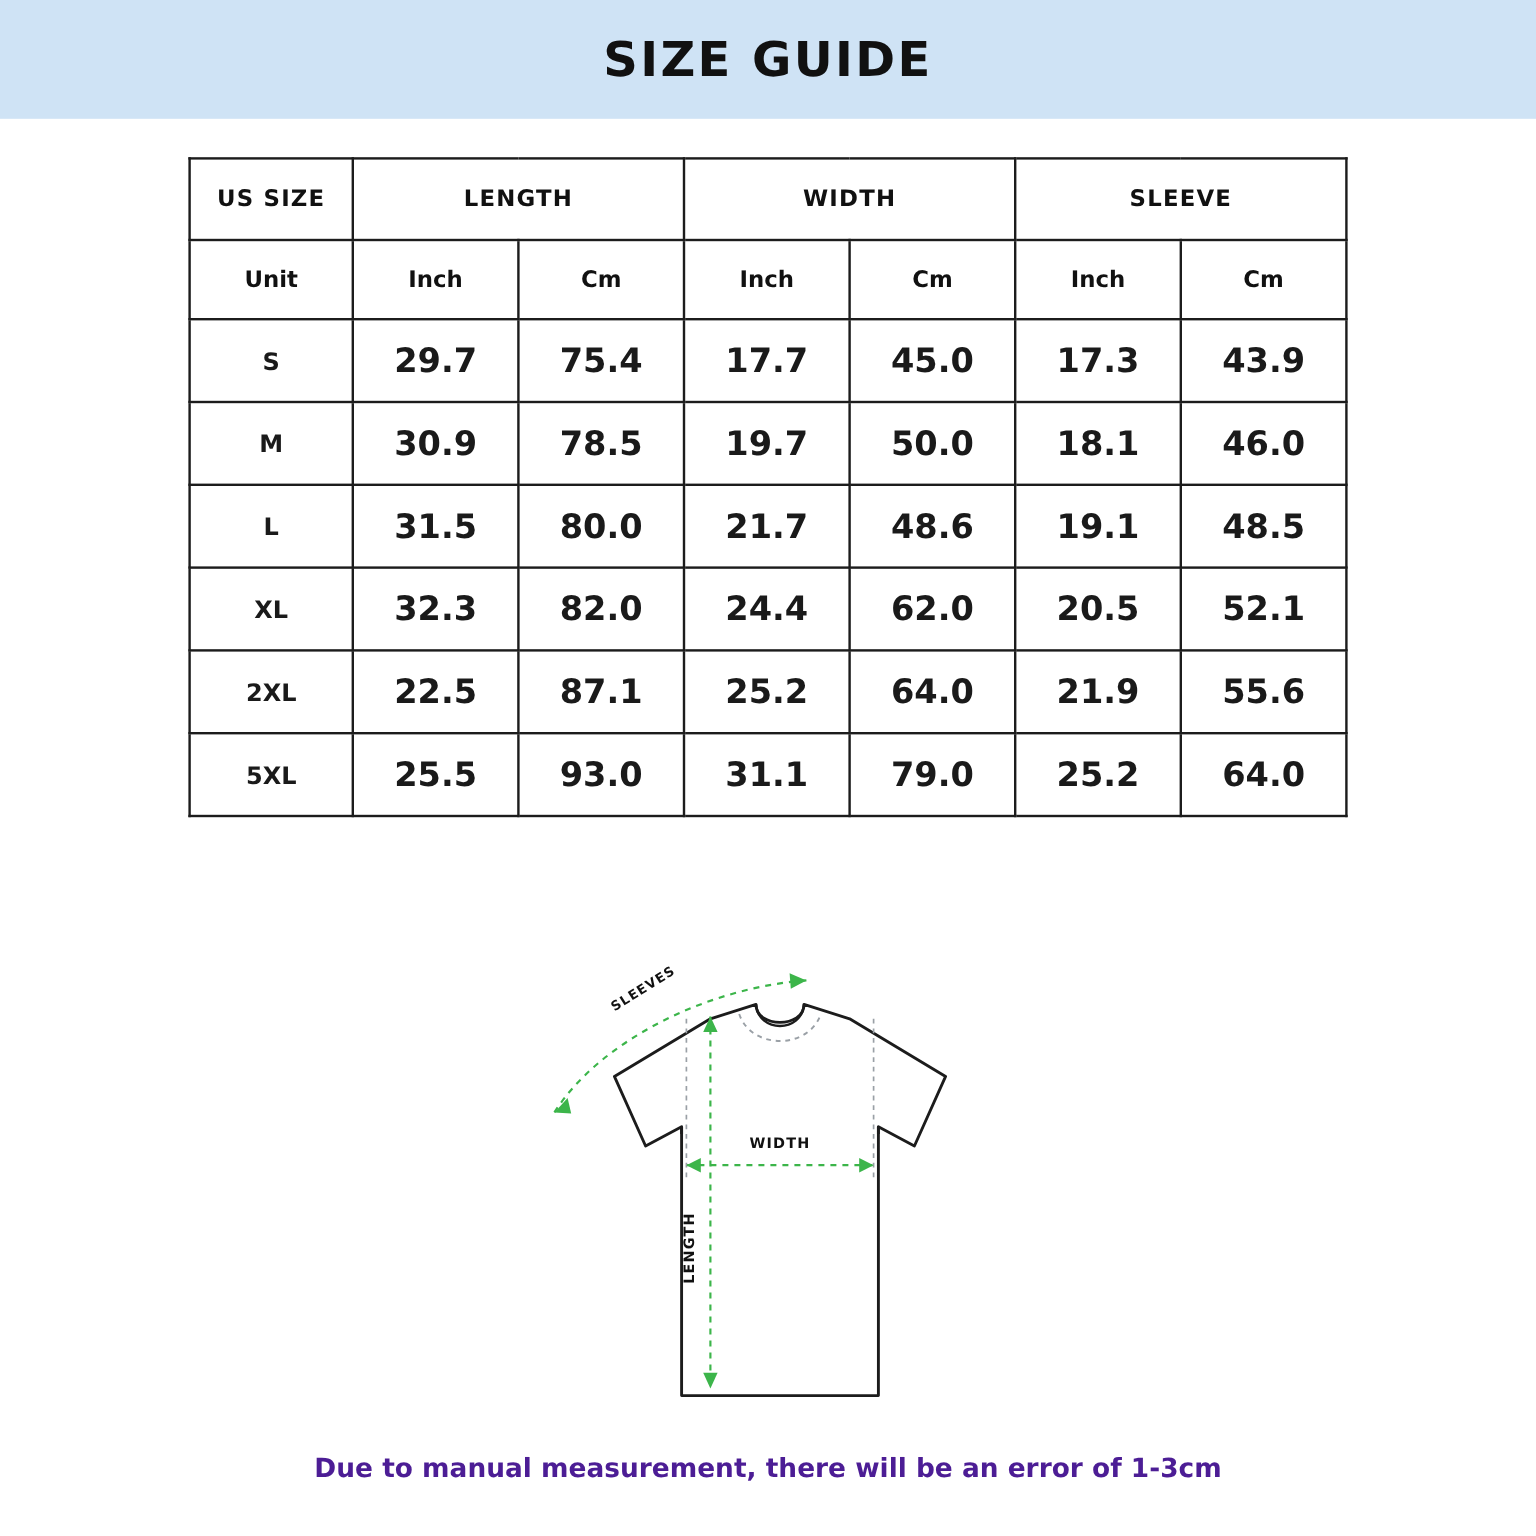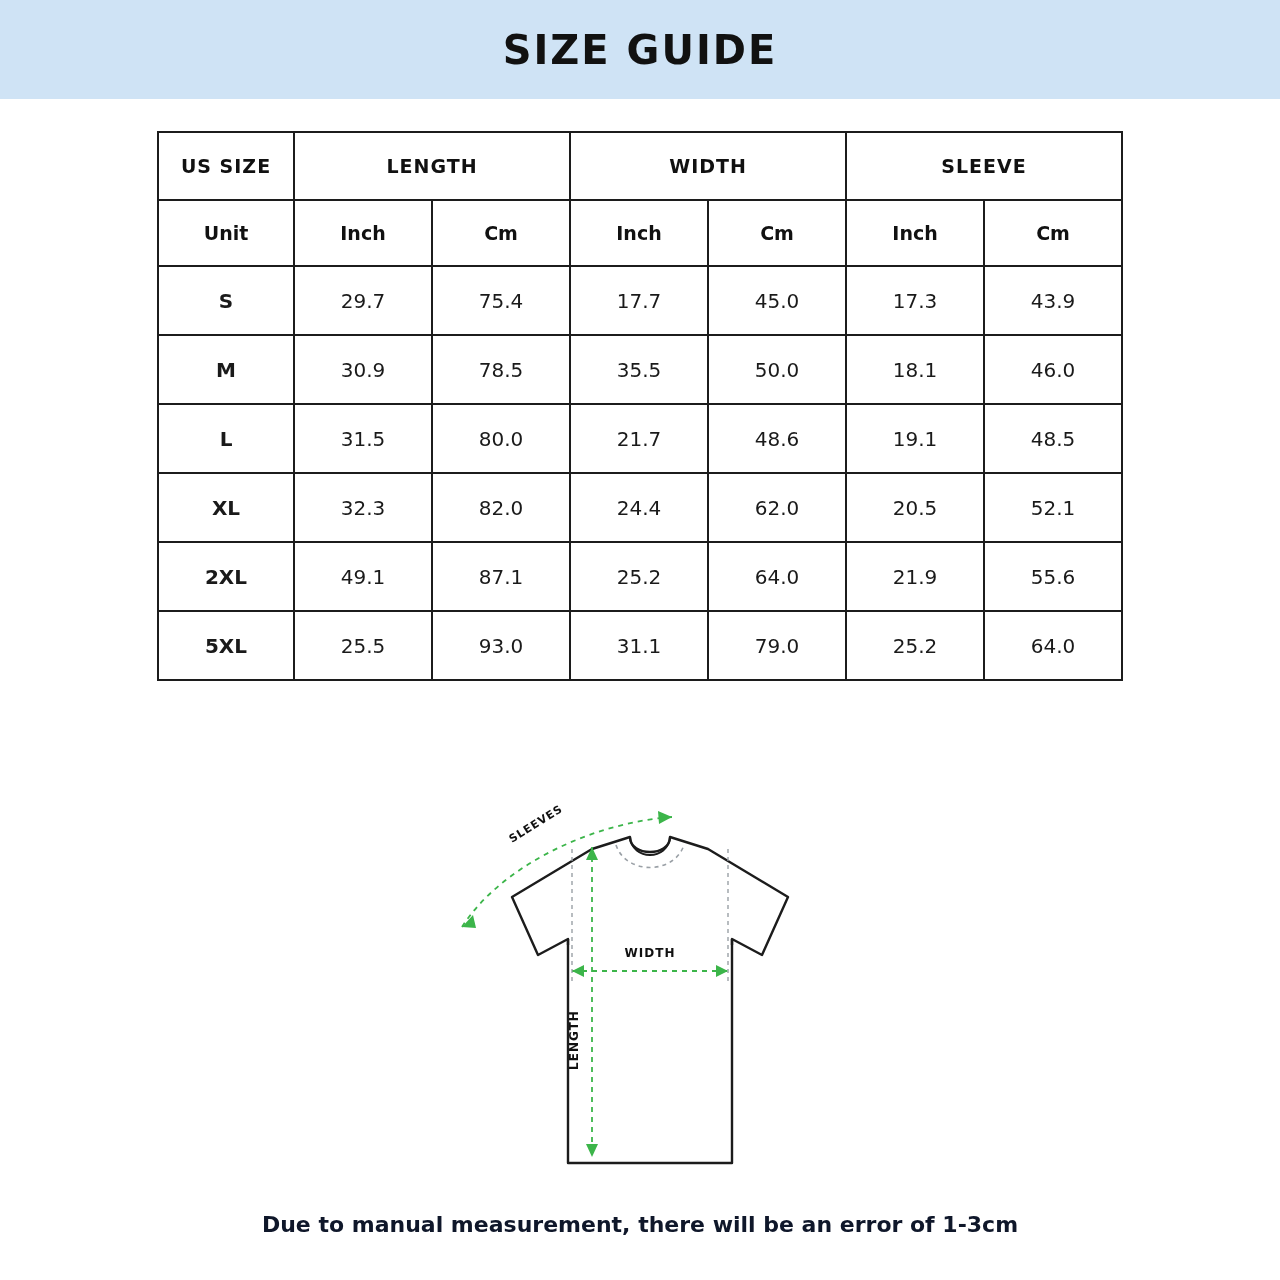--- a/index.html
+++ b/index.html
@@ -68,23 +68,23 @@
     color: #111111;
   }
   table.size-table tbody tr.unit-row td {
     height: 62px;
     font-size: 19px;
     font-weight: bold;
     color: #111111;
   }
   table.size-table tbody tr.data-row td {
     height: 65px;
-    font-size: 20px;
+    font-size: 28px;
     color: #1a1a1a;
-    font-weight: normal;
+    font-weight: bold;
   }
   table.size-table tbody tr.data-row td.size-cell {
     font-weight: bold;
     font-size: 20px;
   }
   col.c-size { width: 136px; }
   col.c-num  { width: 138px; }
 
   
   .diagram {
@@ -96,21 +96,21 @@
   }
   .diagram svg { display: block; }
 
   
   .footer-note {
     position: absolute;
     top: 1212px;
     left: 0;
     width: 1280px;
     text-align: center;
-    color: #0f172a;
+    color: #4c1d95;
     font-family: "DejaVu Sans", sans-serif;
     font-weight: bold;
     font-size: 22px;
   }
 </style>
 </head>
 <body>
 
 <div class="page">
 
@@ -155,21 +155,21 @@
           <td>17.7</td>
           <td>45.0</td>
           <td>17.3</td>
           <td>43.9</td>
         </tr>
 
         <tr class="data-row">
           <td class="size-cell">M</td>
           <td>30.9</td>
           <td>78.5</td>
-          <td>35.5</td>
+          <td>19.7</td>
           <td>50.0</td>
           <td>18.1</td>
           <td>46.0</td>
         </tr>
 
         <tr class="data-row">
           <td class="size-cell">L</td>
           <td>31.5</td>
           <td>80.0</td>
           <td>21.7</td>
@@ -183,21 +183,21 @@
           <td>32.3</td>
           <td>82.0</td>
           <td>24.4</td>
           <td>62.0</td>
           <td>20.5</td>
           <td>52.1</td>
         </tr>
 
         <tr class="data-row">
           <td class="size-cell">2XL</td>
-          <td>49.1</td>
+          <td>22.5</td>
           <td>87.1</td>
           <td>25.2</td>
           <td>64.0</td>
           <td>21.9</td>
           <td>55.6</td>
         </tr>
 
 
 
         <tr class="data-row">

